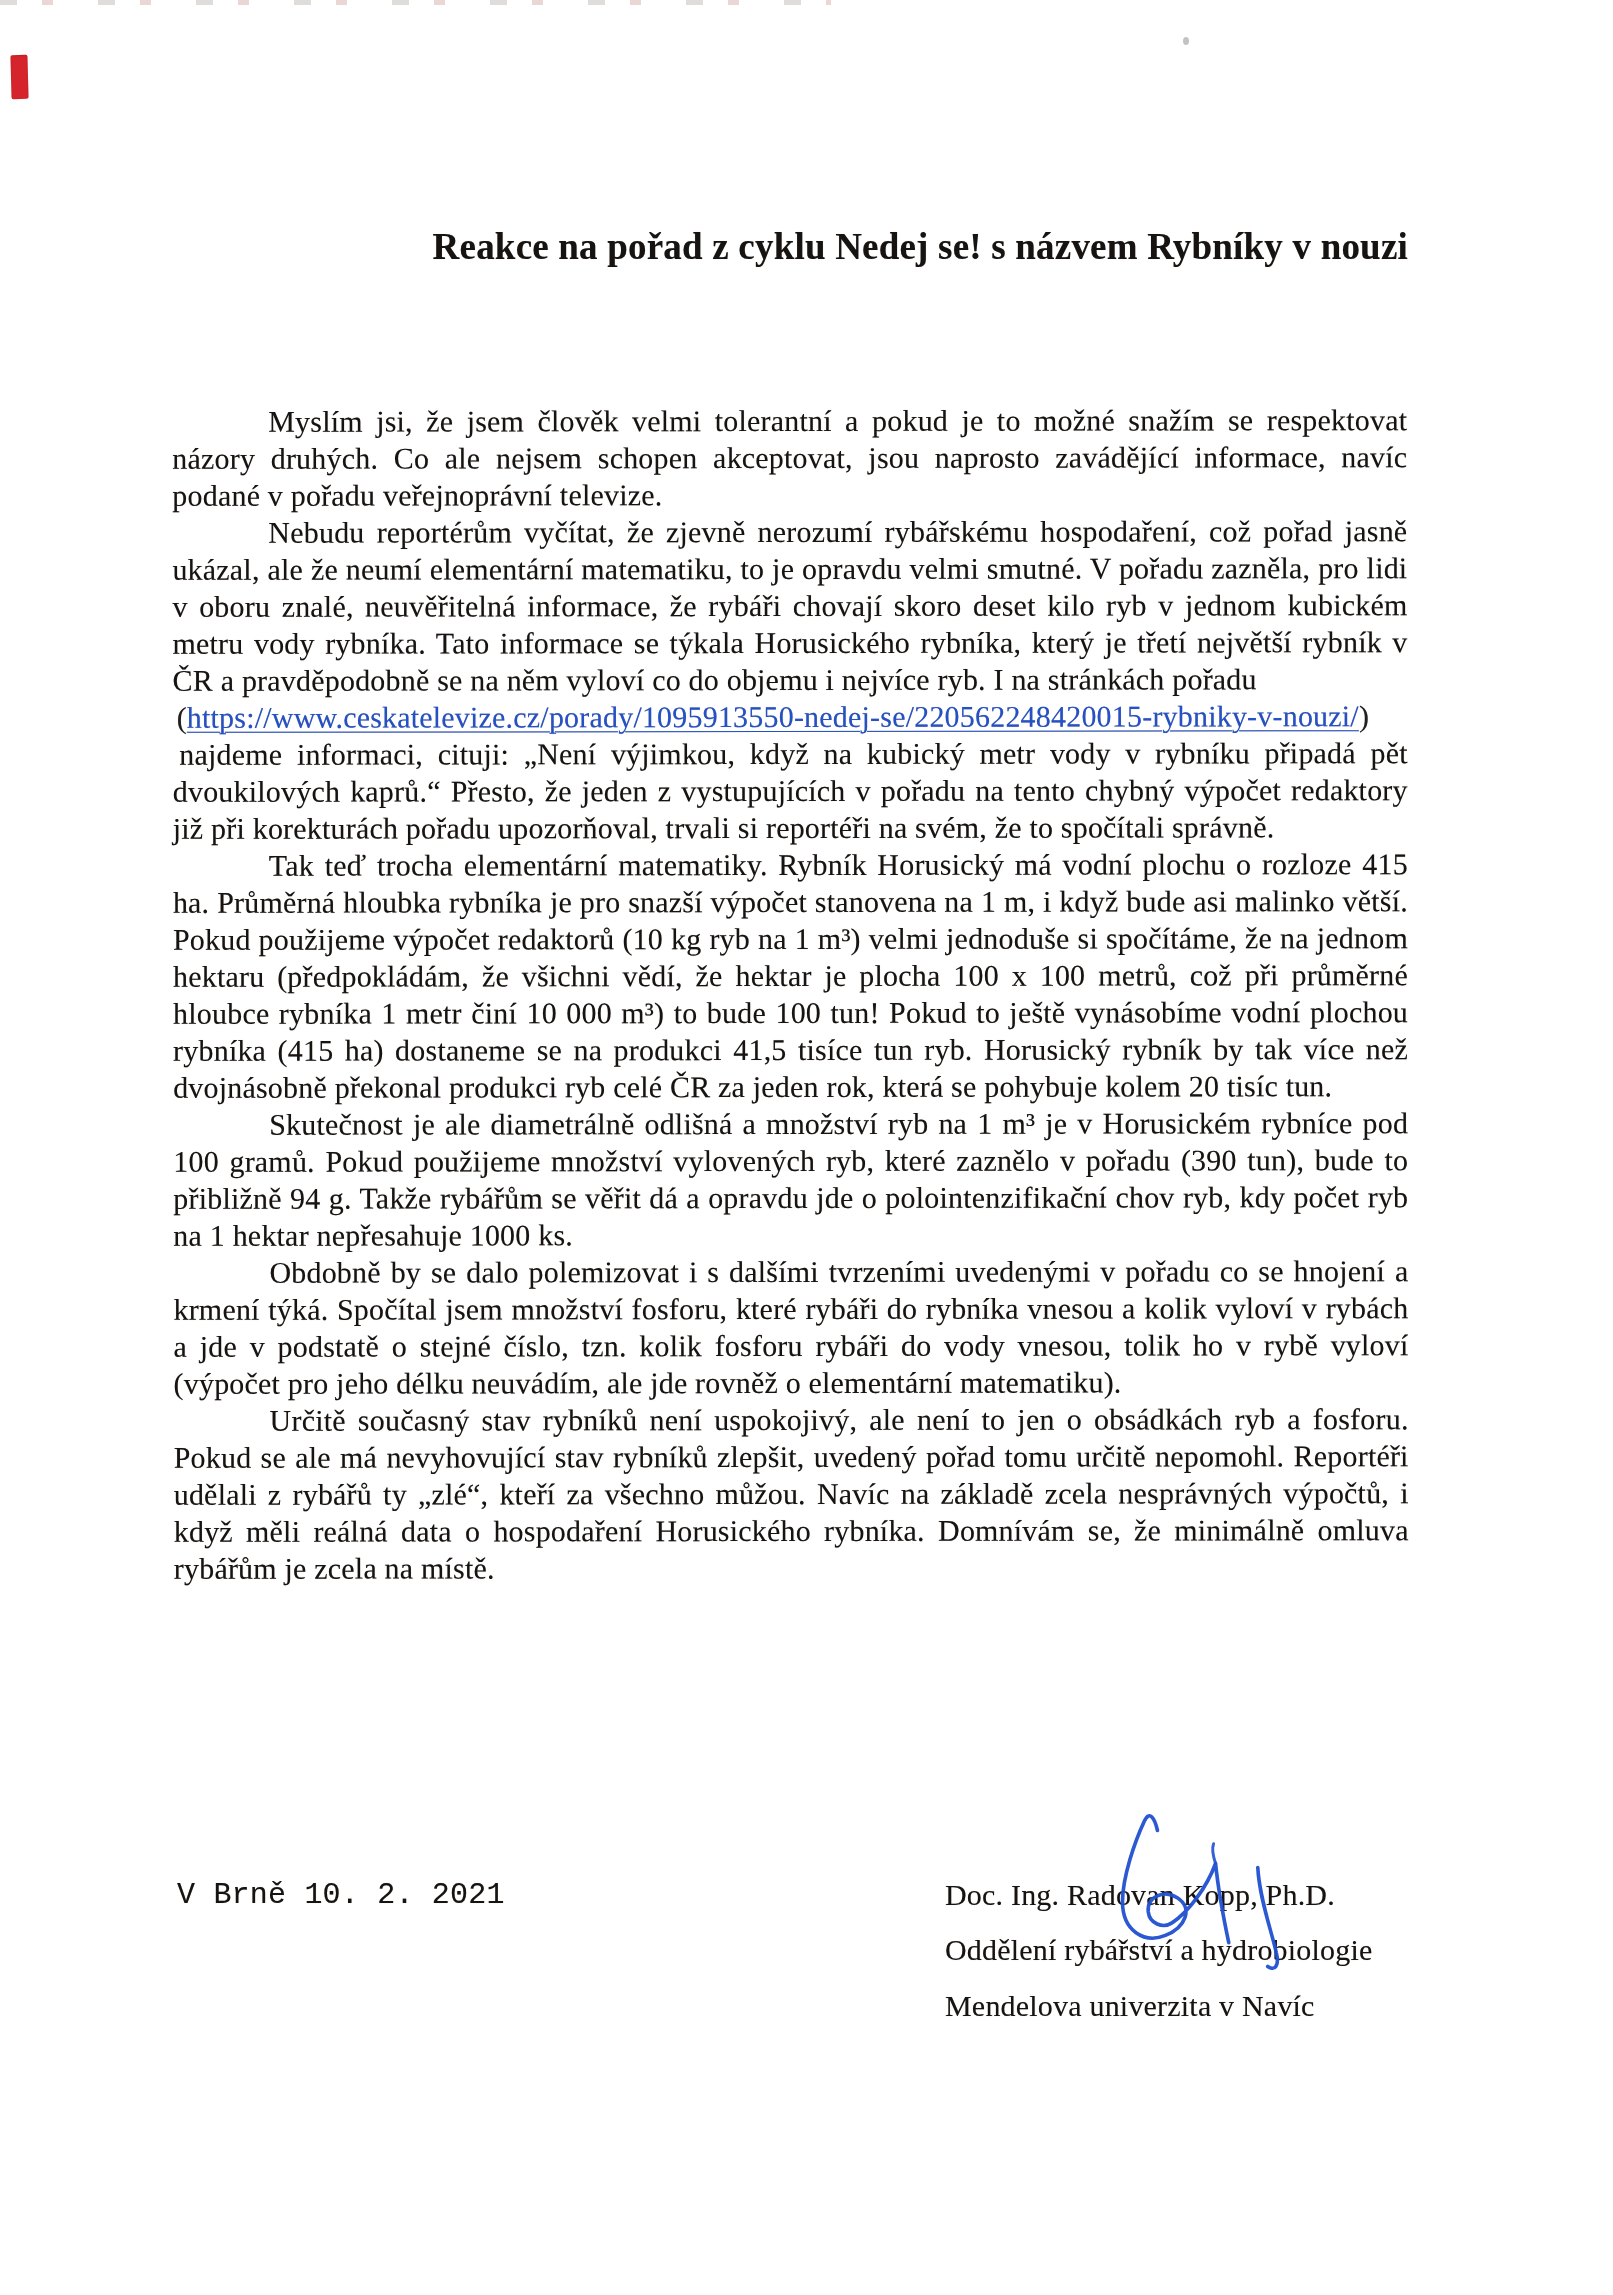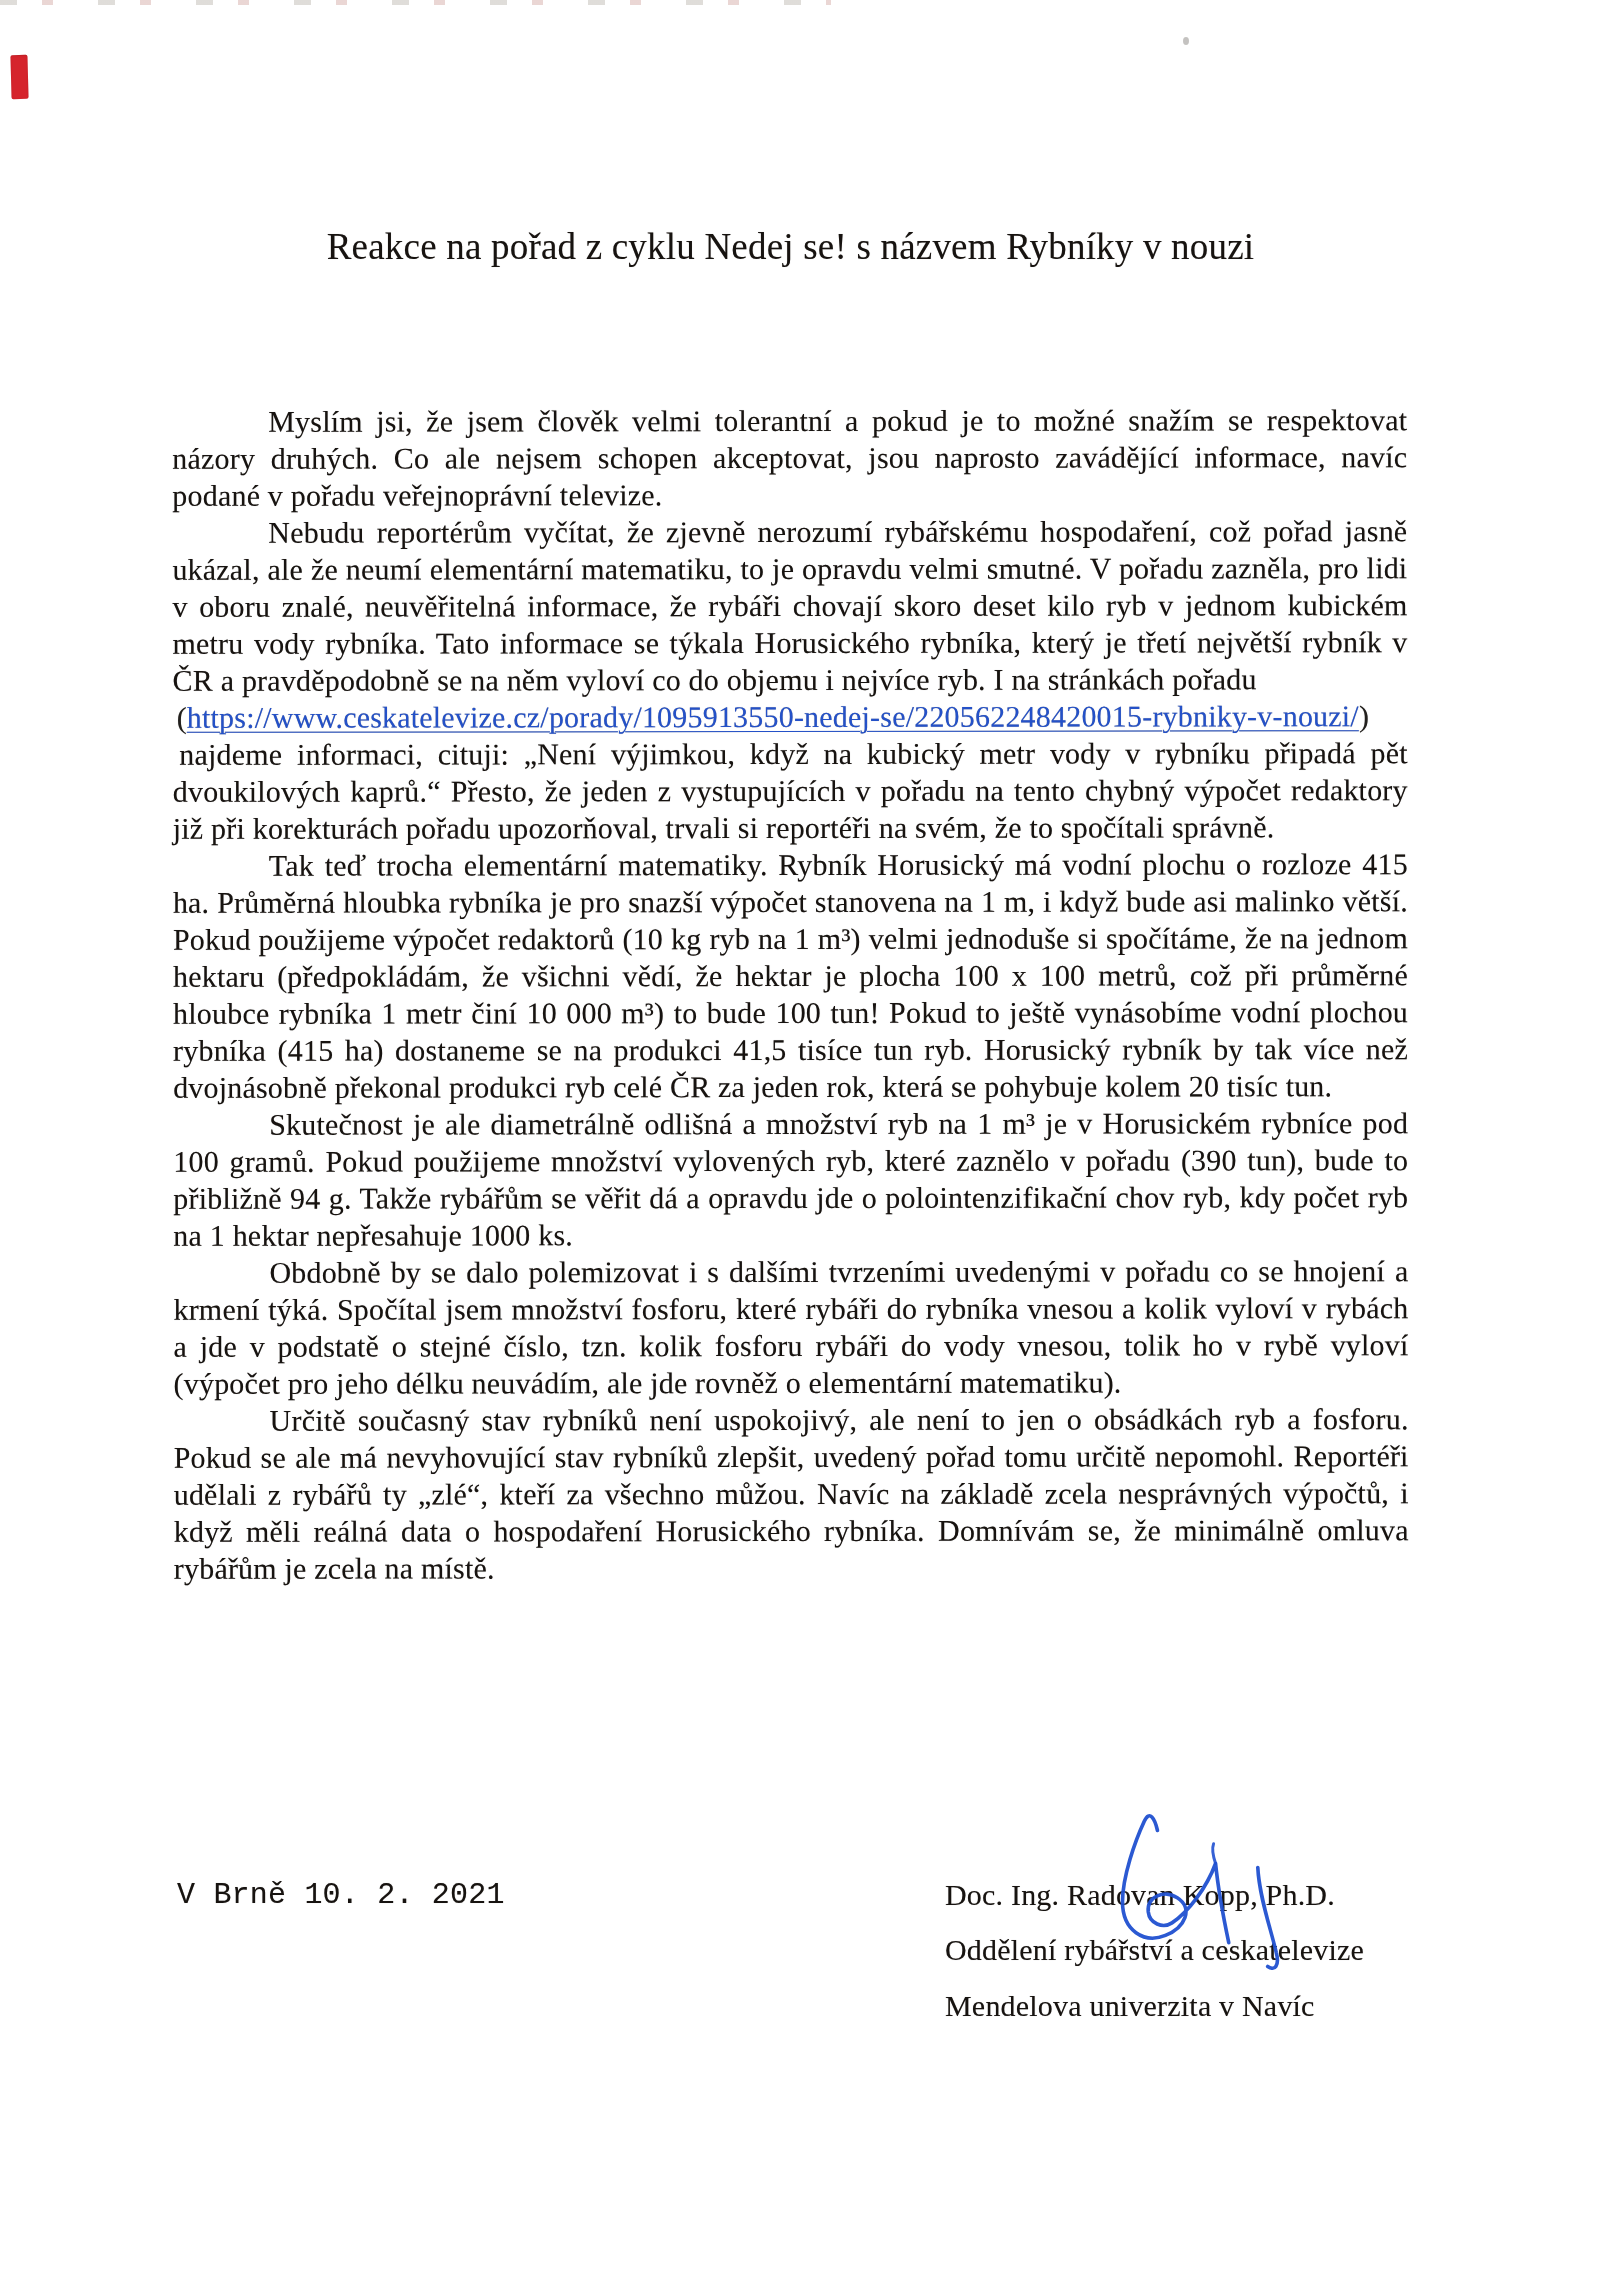--- a/index.html
+++ b/index.html
@@ -26,21 +26,21 @@
     background:#d5242c; border-radius:2px; transform:rotate(-1.5deg);
     box-shadow:0 0.7px 1.3px rgba(120,20,20,.35) inset;
   }
   .speck {
     position:absolute; left:1183px; top:37px; width:6px; height:8px;
     background:#94928e; border-radius:50%; opacity:.55; filter:blur(0.7px);
   }
 
   .title-block {
     position:absolute; left:173px; top:215px; width:1235px;
-    text-align:center; font-weight:normal; font-size:37px; line-height:64px;
+    text-align:right; font-weight:bold; font-size:37px; line-height:64px;
   }
 
   .body-block {
     position:absolute; left:173px; top:402px; width:1235px;
     font-size:30px; line-height:37px; text-align:justify;
     transform:rotate(-0.08deg);
   }
   .para { margin:0; text-indent:96px; }
   .para.url-line { text-indent:4px; }
   .para.tiny-indent { text-indent:6.6px; }
@@ -77,21 +77,21 @@
   <p class="para tiny-indent"> najdeme informaci, cituji: „Není výjimkou, když na kubický metr vody v rybníku připadá pět dvoukilových kaprů.“ Přesto, že jeden z vystupujících v pořadu na tento chybný výpočet redaktory již při korekturách pořadu upozorňoval, trvali si reportéři na svém, že to spočítali správně.</p>
   <p class="para">Tak teď trocha elementární matematiky. Rybník Horusický má vodní plochu o rozloze 415 ha. Průměrná hloubka rybníka je pro snazší výpočet stanovena na 1 m, i když bude asi malinko větší. Pokud použijeme výpočet redaktorů (10 kg ryb na 1 m³) velmi jednoduše si spočítáme, že na jednom hektaru (předpokládám, že všichni vědí, že hektar je plocha 100 x 100 metrů, což při průměrné hloubce rybníka 1 metr činí 10 000 m³) to bude 100 tun! Pokud to ještě vynásobíme vodní plochou rybníka (415 ha) dostaneme se na produkci 41,5 tisíce tun ryb. Horusický rybník by tak více než dvojnásobně překonal produkci ryb celé ČR za jeden rok, která se pohybuje kolem 20 tisíc tun.</p>
   <p class="para">Skutečnost je ale diametrálně odlišná a množství ryb na 1 m³ je v Horusickém rybníce pod 100 gramů. Pokud použijeme množství vylovených ryb, které zaznělo v pořadu (390 tun), bude to přibližně 94 g. Takže rybářům se věřit dá a opravdu jde o polointenzifikační chov ryb, kdy počet ryb na 1 hektar nepřesahuje 1000 ks.</p>
   <p class="para">Obdobně by se dalo polemizovat i s dalšími tvrzeními uvedenými v pořadu co se hnojení a krmení týká. Spočítal jsem množství fosforu, které rybáři do rybníka vnesou a kolik vyloví v rybách a jde v podstatě o stejné číslo, tzn. kolik fosforu rybáři do vody vnesou, tolik ho v rybě vyloví (výpočet pro jeho délku neuvádím, ale jde rovněž o elementární matematiku).</p>
   <p class="para">Určitě současný stav rybníků není uspokojivý, ale není to jen o obsádkách ryb a fosforu. Pokud se ale má nevyhovující stav rybníků zlepšit, uvedený pořad tomu určitě nepomohl. Reportéři udělali z rybářů ty „zlé“, kteří za všechno můžou. Navíc na základě zcela nesprávných výpočtů, i když měli reálná data o hospodaření Horusického rybníka. Domnívám se, že minimálně omluva rybářům je zcela na místě.</p>
 </div>
 
 <div class="place-date scan-soft">V Brně 10. 2. 2021</div>
 
 <div class="sig-line sig-name scan-soft">Doc. Ing. Radovan Kopp, Ph.D.</div>
-<div class="sig-line sig-dept scan-soft">Oddělení rybářství a ceskatelevize</div>
+<div class="sig-line sig-dept scan-soft">Oddělení rybářství a hydrobiologie</div>
 <div class="sig-line sig-univ scan-soft">Mendelova univerzita v Navíc</div>
 
 <svg class="signature-svg" width="198" height="185" viewBox="0 0 300 280" fill="none" xmlns="http://www.w3.org/2000/svg">
   <path d="M 78 40 C 74 22 66 8 58 26 C 44 56 25 110 25 148 C 25 192 58 212 90 199
            C 120 187 133 158 108 142 C 88 129 62 140 64 163 C 66 181 86 189 100 180
            C 124 164 152 128 166 90 C 170 130 178 172 186 210" stroke="#2050d0" stroke-width="5.5" stroke-linecap="round" stroke-linejoin="round" opacity="0.95"></path>
   <path d="M 230 96 C 232 140 250 190 258 225 C 263 244 256 254 245 246" stroke="#2050d0" stroke-width="5.5" stroke-linecap="round" opacity="0.95"></path>
   <path d="M 166 90 C 162 78 160 68 163 60" stroke="#2050d0" stroke-width="4.5" stroke-linecap="round" opacity="0.9"></path>
 </svg>
 

